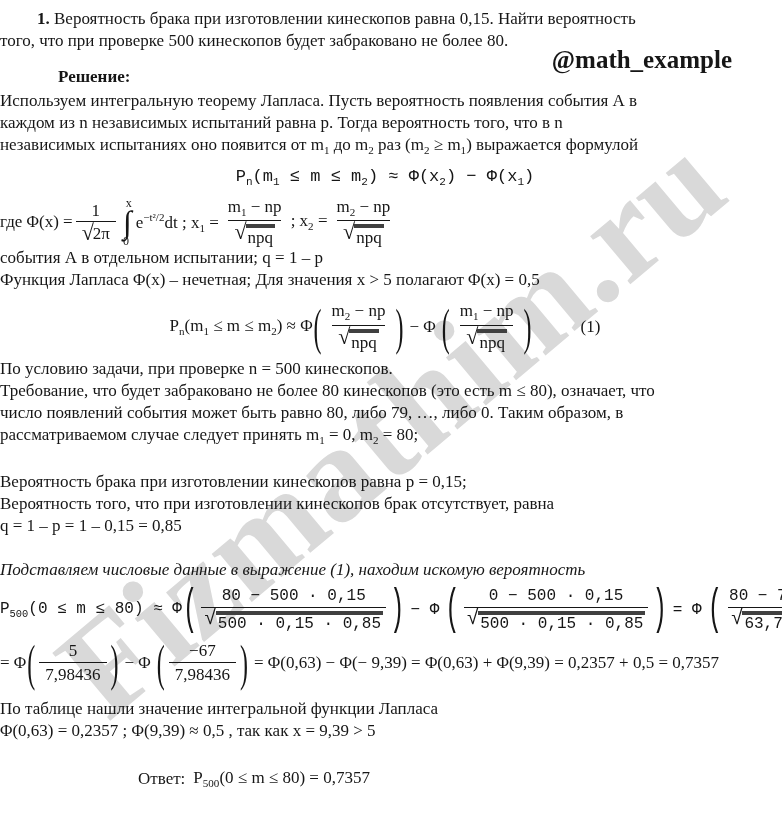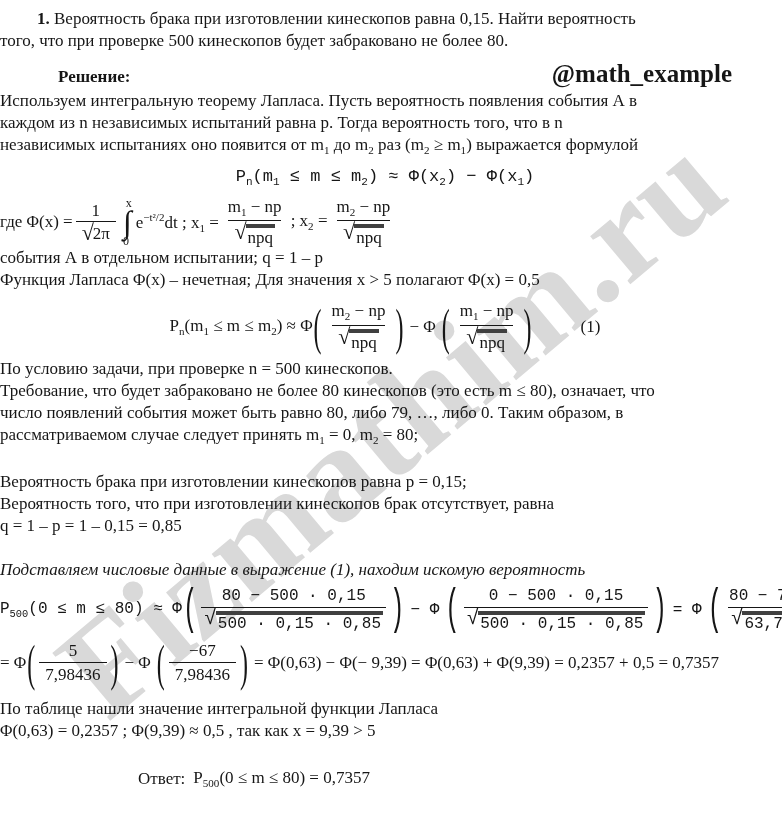--- a/index.html
+++ b/index.html
@@ -21,21 +21,21 @@
     letter-spacing: 1px; z-index: 0;
   }
   .content { position: relative; z-index: 1; padding: 8px 12px 0 0; }
 
   .line { font-size: 17px; line-height: 22px; white-space: nowrap; }
   .indent { text-indent: 37px; }
   .bold { font-weight: bold; }
 
   .handle {
     position: absolute; top: 46px; right: 50px;
-    font-size: 25px; font-weight: bold; z-index: 2; white-space: nowrap; margin-top: 14px;
+    font-size: 25px; font-weight: bold; z-index: 2; white-space: nowrap;
   }
   .heading { font-size: 17px; font-weight: bold; line-height: 22px; margin: 14px 0 2px 58px; }
 
   .eqrow { display: flex; align-items: center; font-size: 17px; white-space: nowrap; }
   .eqrow > span { flex: none; }
   .center { justify-content: center; }
   .op { margin: 0 5px; }
 
   .frac { display: inline-flex; flex-direction: column; align-items: center; margin: 0 3px; line-height: 1.15; text-align: center; }
   .frac .num { padding: 0 6px 1px; }

